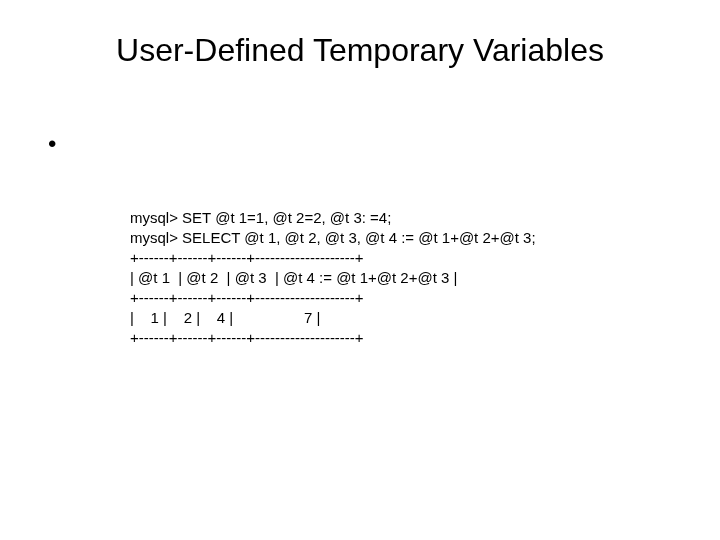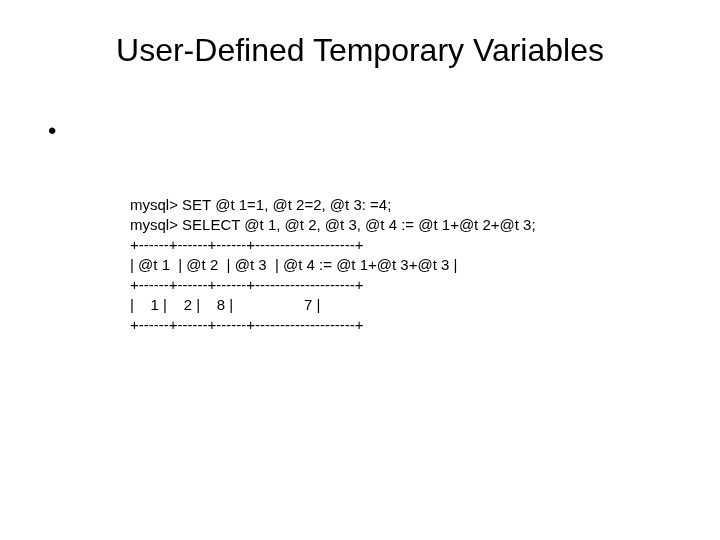--- a/index.html
+++ b/index.html
@@ -8,21 +8,21 @@
       height: 540px;
       background: #fff;
       font-family: Arial, Helvetica, sans-serif;
       color: #000;
       padding: 32px 40px;
     }
     .title {
       font-size: 32px;
       font-weight: 400;
       text-align: center;
-      margin-bottom: 48px;
+      margin-bottom: 61px;
     }
     .bullet-row {
       display: flex;
       align-items: flex-start;
       margin-bottom: 50px;
       padding-left: 8px;
     }
     .bullet-dot {
       font-size: 24px;
       line-height: 28px;
@@ -45,16 +45,16 @@
 
 <h1 class="title">User-Defined Temporary Variables</h1>
 
 <div class="bullet-row">
   <span class="bullet-dot">•</span>
 </div>
 
 <div class="code-block"><span>mysql&gt; SET @t 1=1, @t 2=2, @t 3: =4;</span>
 <span>mysql&gt; SELECT @t 1, @t 2, @t 3, @t 4 := @t 1+@t 2+@t 3;</span>
 <span>+------+------+------+--------------------+</span>
-<span>| @t 1  | @t 2  | @t 3  | @t 4 := @t 1+@t 3+@t 3 |</span>
+<span>| @t 1  | @t 2  | @t 3  | @t 4 := @t 1+@t 2+@t 3 |</span>
 <span>+------+------+------+--------------------+</span>
-<span>|    1 |    2 |    8 |                 7 |</span>
+<span>|    1 |    2 |    4 |                 7 |</span>
 <span>+------+------+------+--------------------+</span></div>
 
 </body></html>

